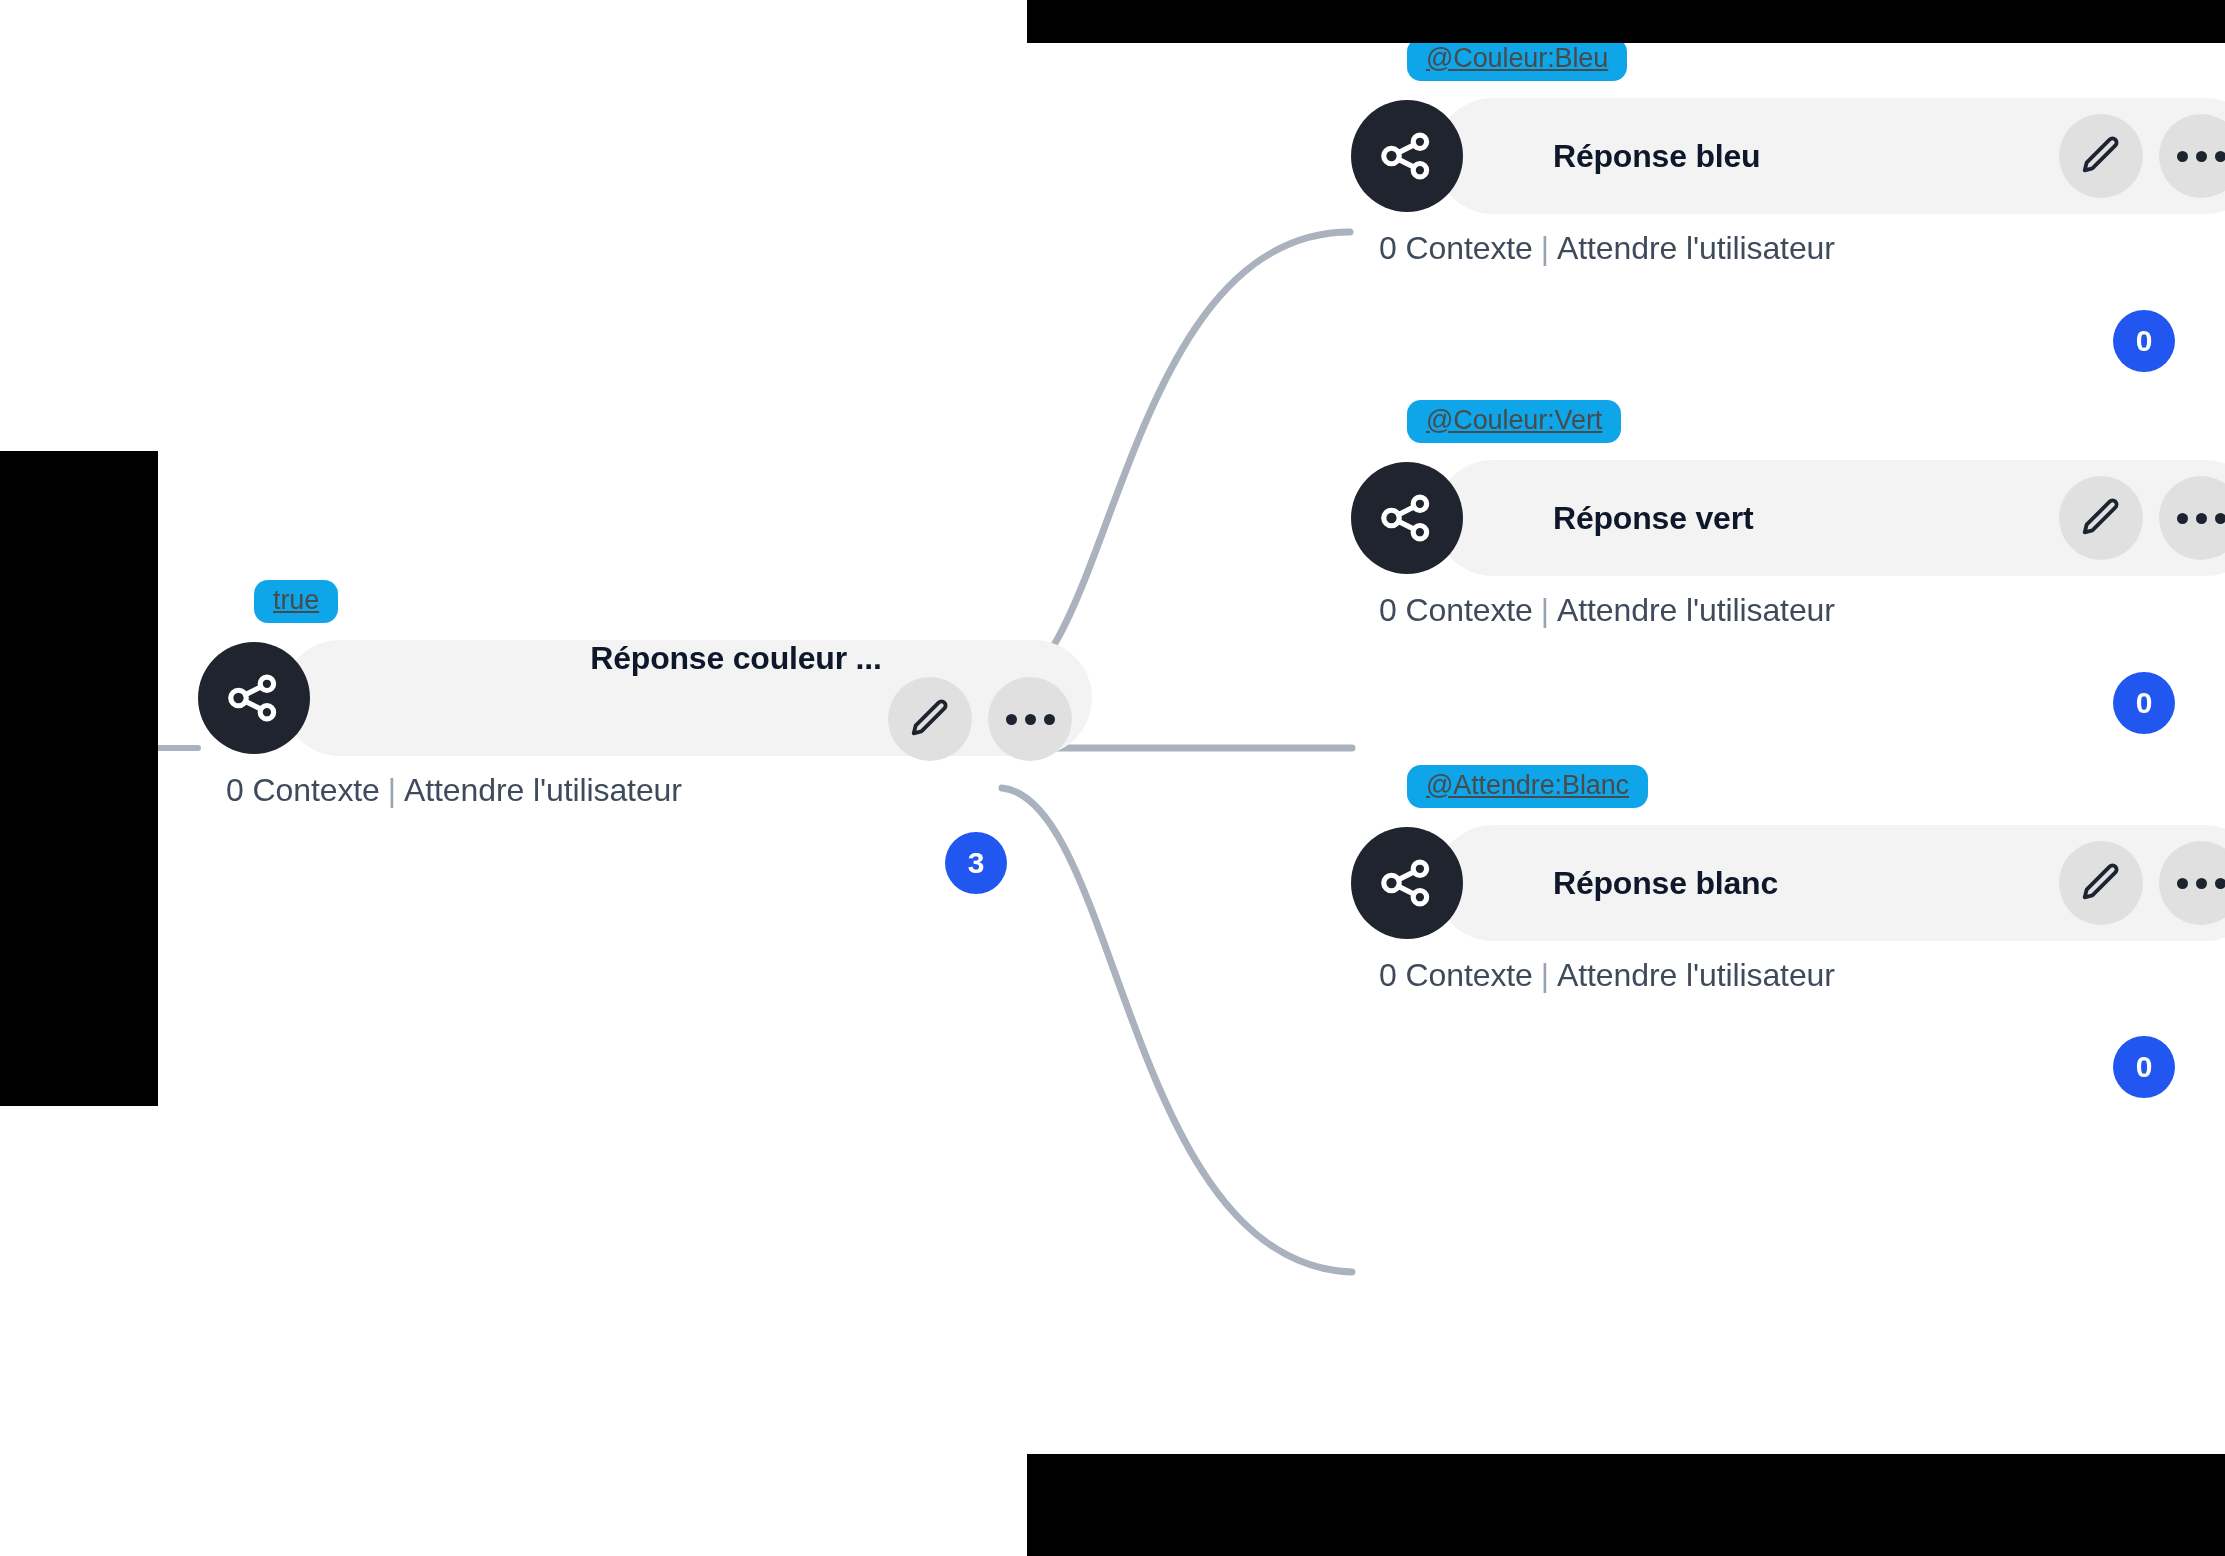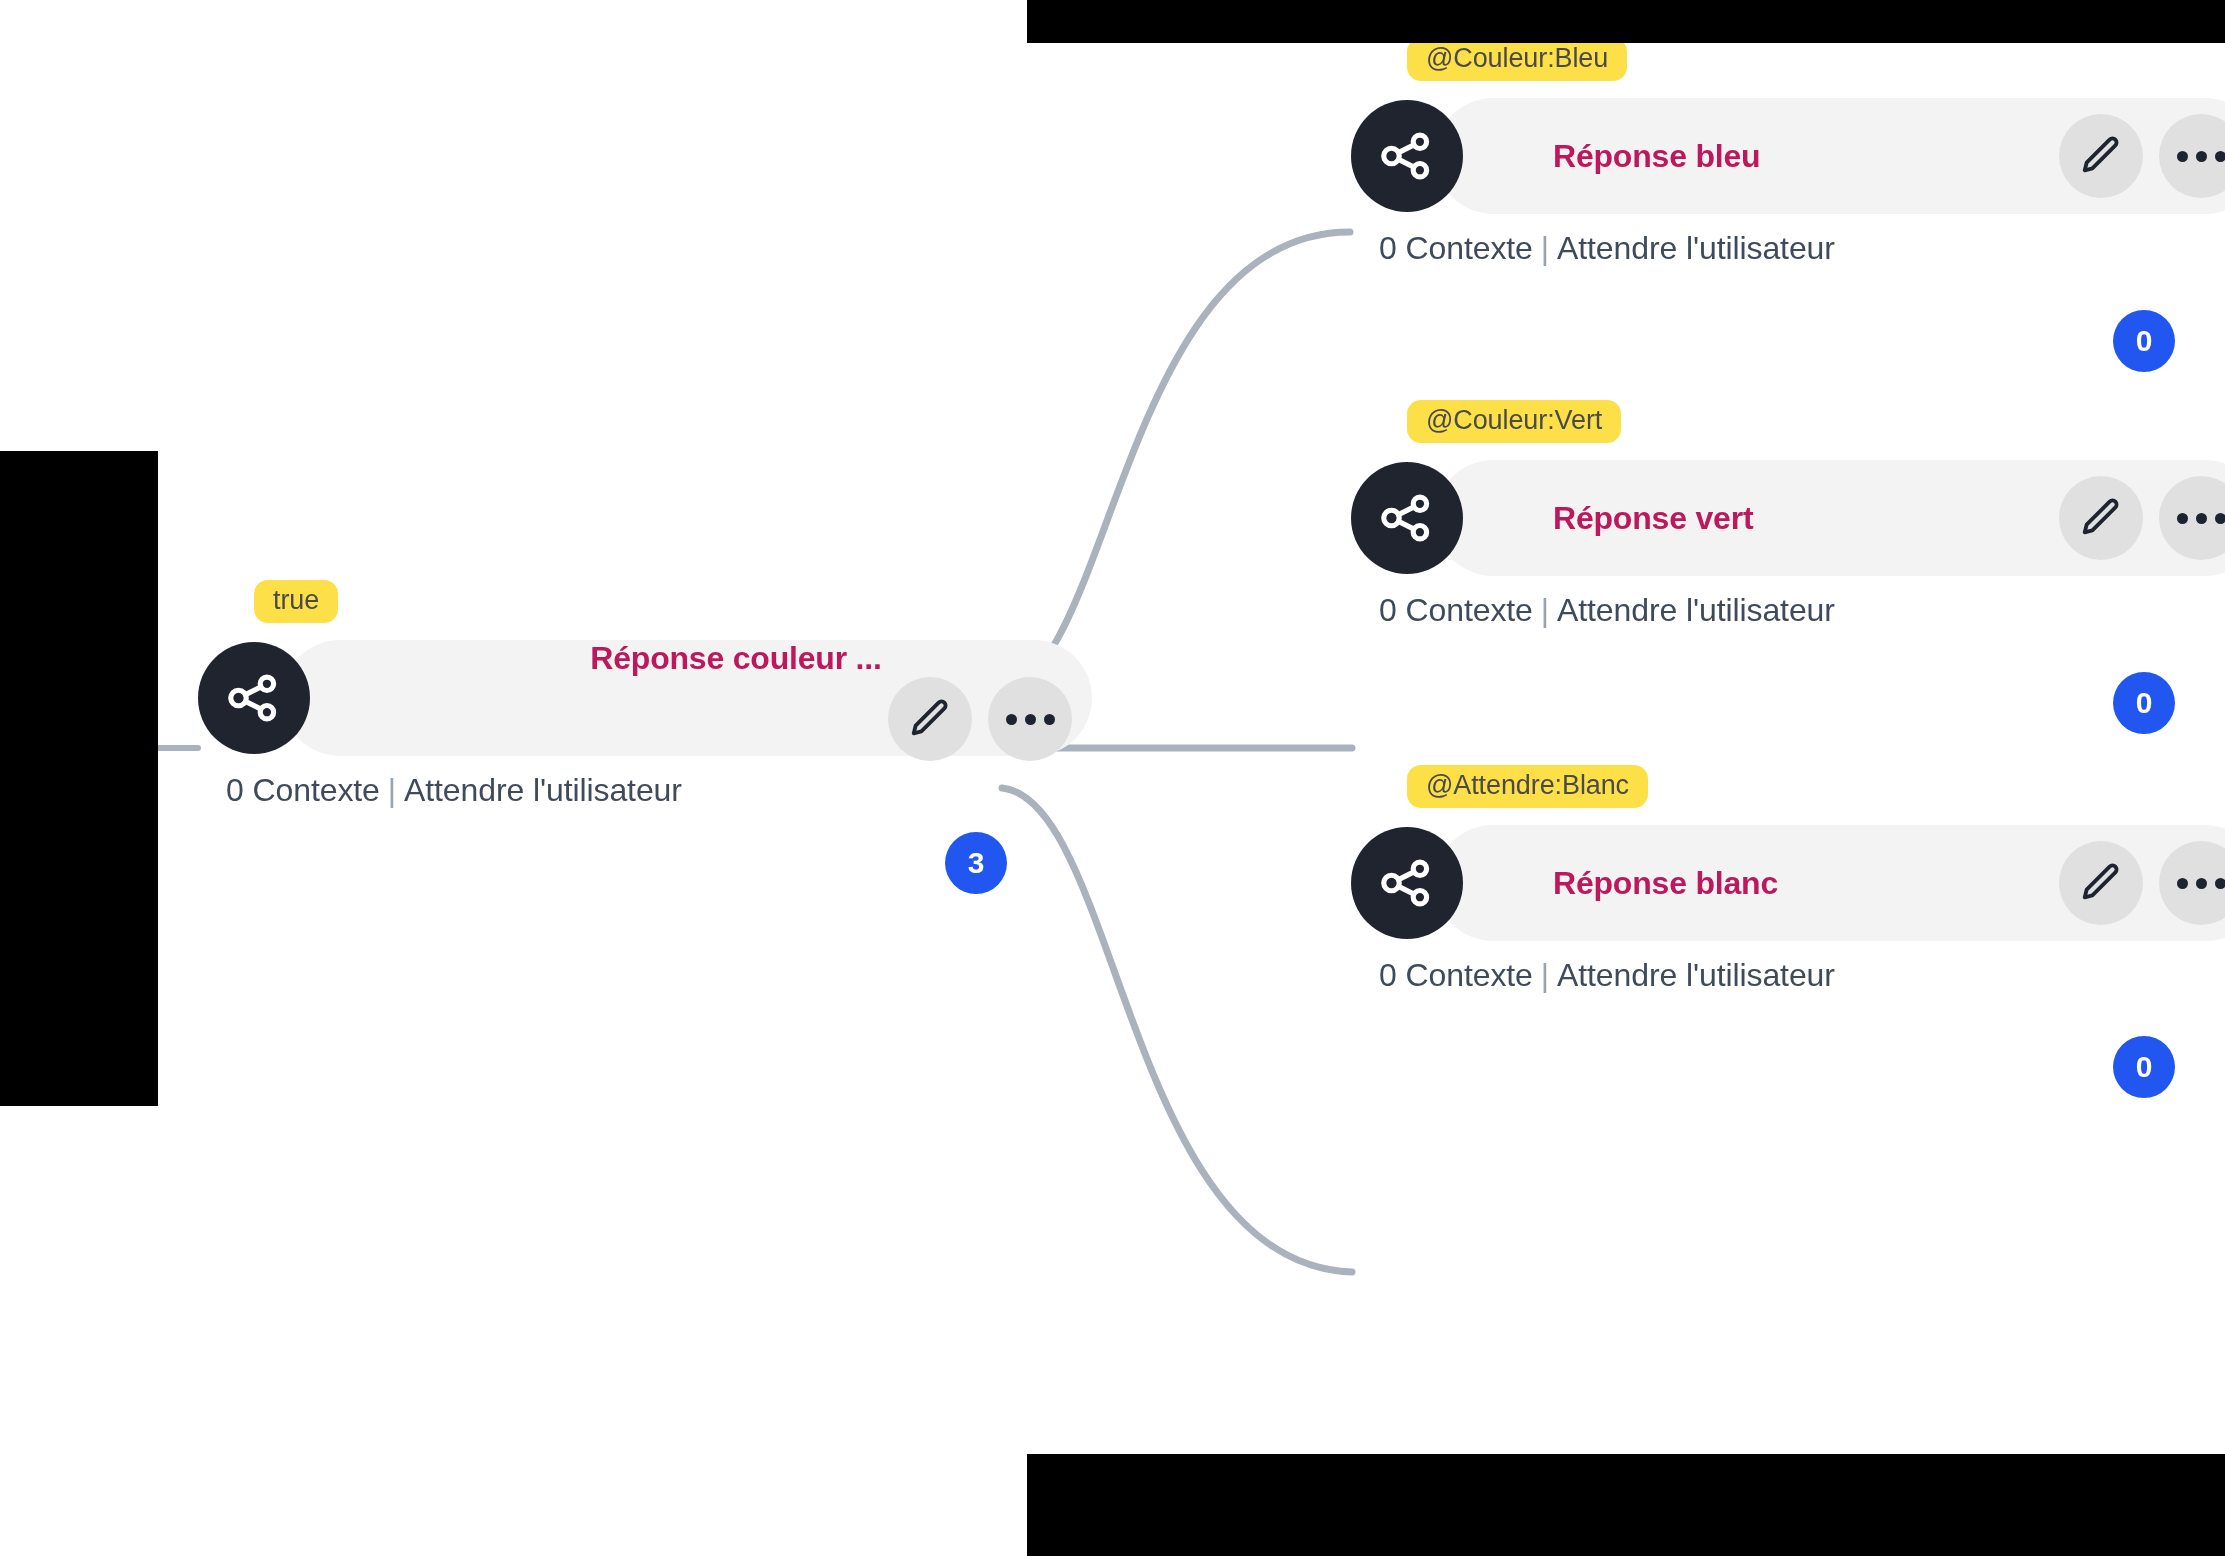--- a/index.html
+++ b/index.html
@@ -46,28 +46,29 @@
   .node {
     position: absolute;
     z-index: 10;
   }
 
   
   .node-chip {
     position: absolute;
     left: 68px;
     top: 0;
-    background: #fde047;
+    background: #0ea5e9;
     color: #4a4a4a;
     border-radius: 14px;
     padding: 7px 19px 9px 19px;
     font-size: 27px;
     line-height: 1;
     white-space: nowrap;
     letter-spacing: -0.1px;
+    text-decoration: underline;
   }
 
   
   .node-pill {
     position: absolute;
     left: 96px;
     top: 60px;
     height: 116px;
     background: #f3f3f3;
     border-radius: 58px;
@@ -90,21 +91,21 @@
     display: flex;
     align-items: center;
     justify-content: center;
     z-index: 3;
   }
   .node-avatar svg { display: block; }
 
   .node-title {
     font-size: 32px;
     font-weight: bold;
-    color: #be185d;
+    color: #0f172a;
     white-space: nowrap;
     letter-spacing: -0.2px;
     flex: 0 0 auto;
   }
 
   .node-actions {
     margin-left: auto;
     display: flex;
     align-items: center;
     gap: 16px;

